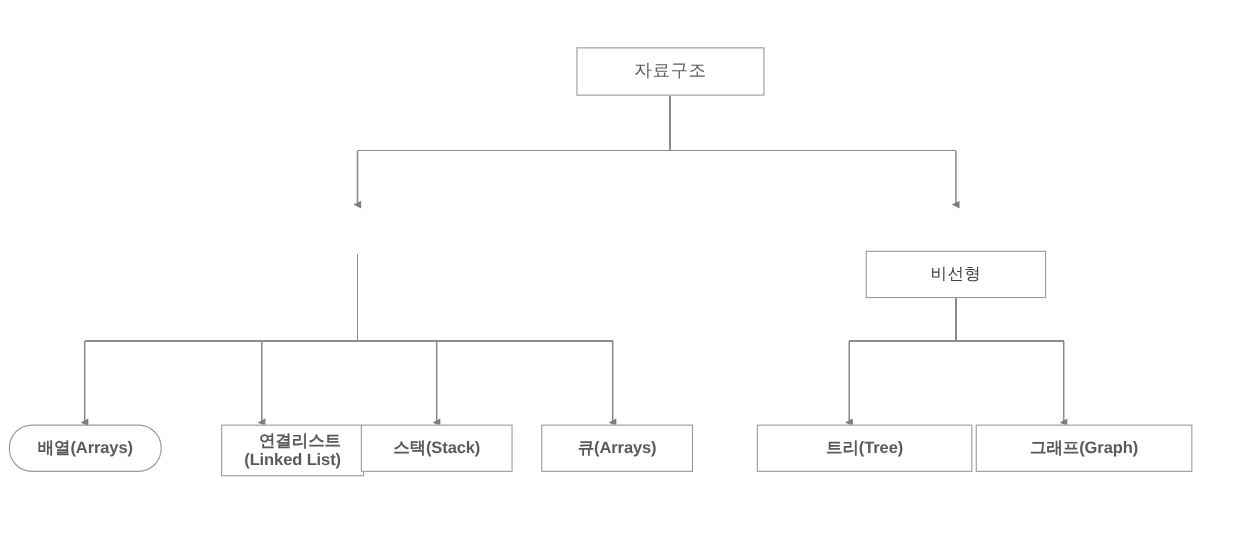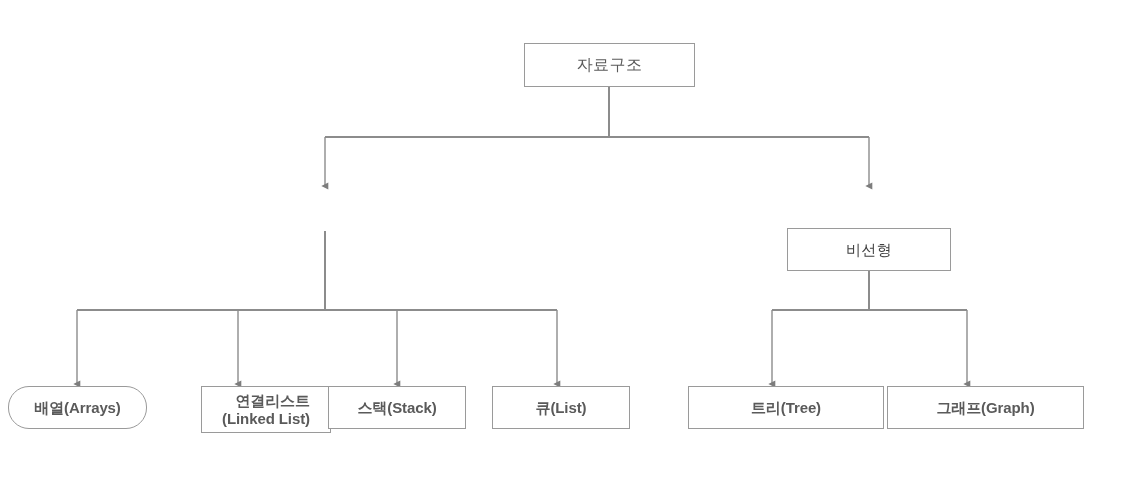--- a/index.html
+++ b/index.html
@@ -102,21 +102,21 @@
     <span class="label">배열(Arrays)</span>
   </div>
   <div class="node level2" id="node-linked-list" style="left: 173px; top: 386px; width: 130px; height: 47px; border-color: rgb(154, 154, 154); color: rgb(90, 90, 90); margin-left: 28px;">
     <span class="label">연결리스트
 (Linked List)</span>
   </div>
   <div class="node level2" id="node-stack" style="left: 328px; top: 386px; width: 138px; height: 43px; border-color: rgb(154, 154, 154); color: rgb(90, 90, 90);">
     <span class="label">스택(Stack)</span>
   </div>
   <div class="node level2" id="node-queue" style="left: 492px; top: 386px; width: 138px; height: 43px; border-color: rgb(154, 154, 154); color: rgb(90, 90, 90);">
-    <span class="label">큐(List)</span>
+    <span class="label">큐(Arrays)</span>
   </div>
   <div class="node level2" id="node-tree" style="left: 688px; top: 386px; width: 196px; height: 43px; border-color: rgb(154, 154, 154); color: rgb(90, 90, 90);">
     <span class="label">트리(Tree)</span>
   </div>
   <div class="node level2" id="node-graph" style="left: 887px; top: 386px; width: 197px; height: 43px; border-color: rgb(154, 154, 154); color: rgb(90, 90, 90);">
     <span class="label">그래프(Graph)</span>
   </div>
 
 </div>
 

